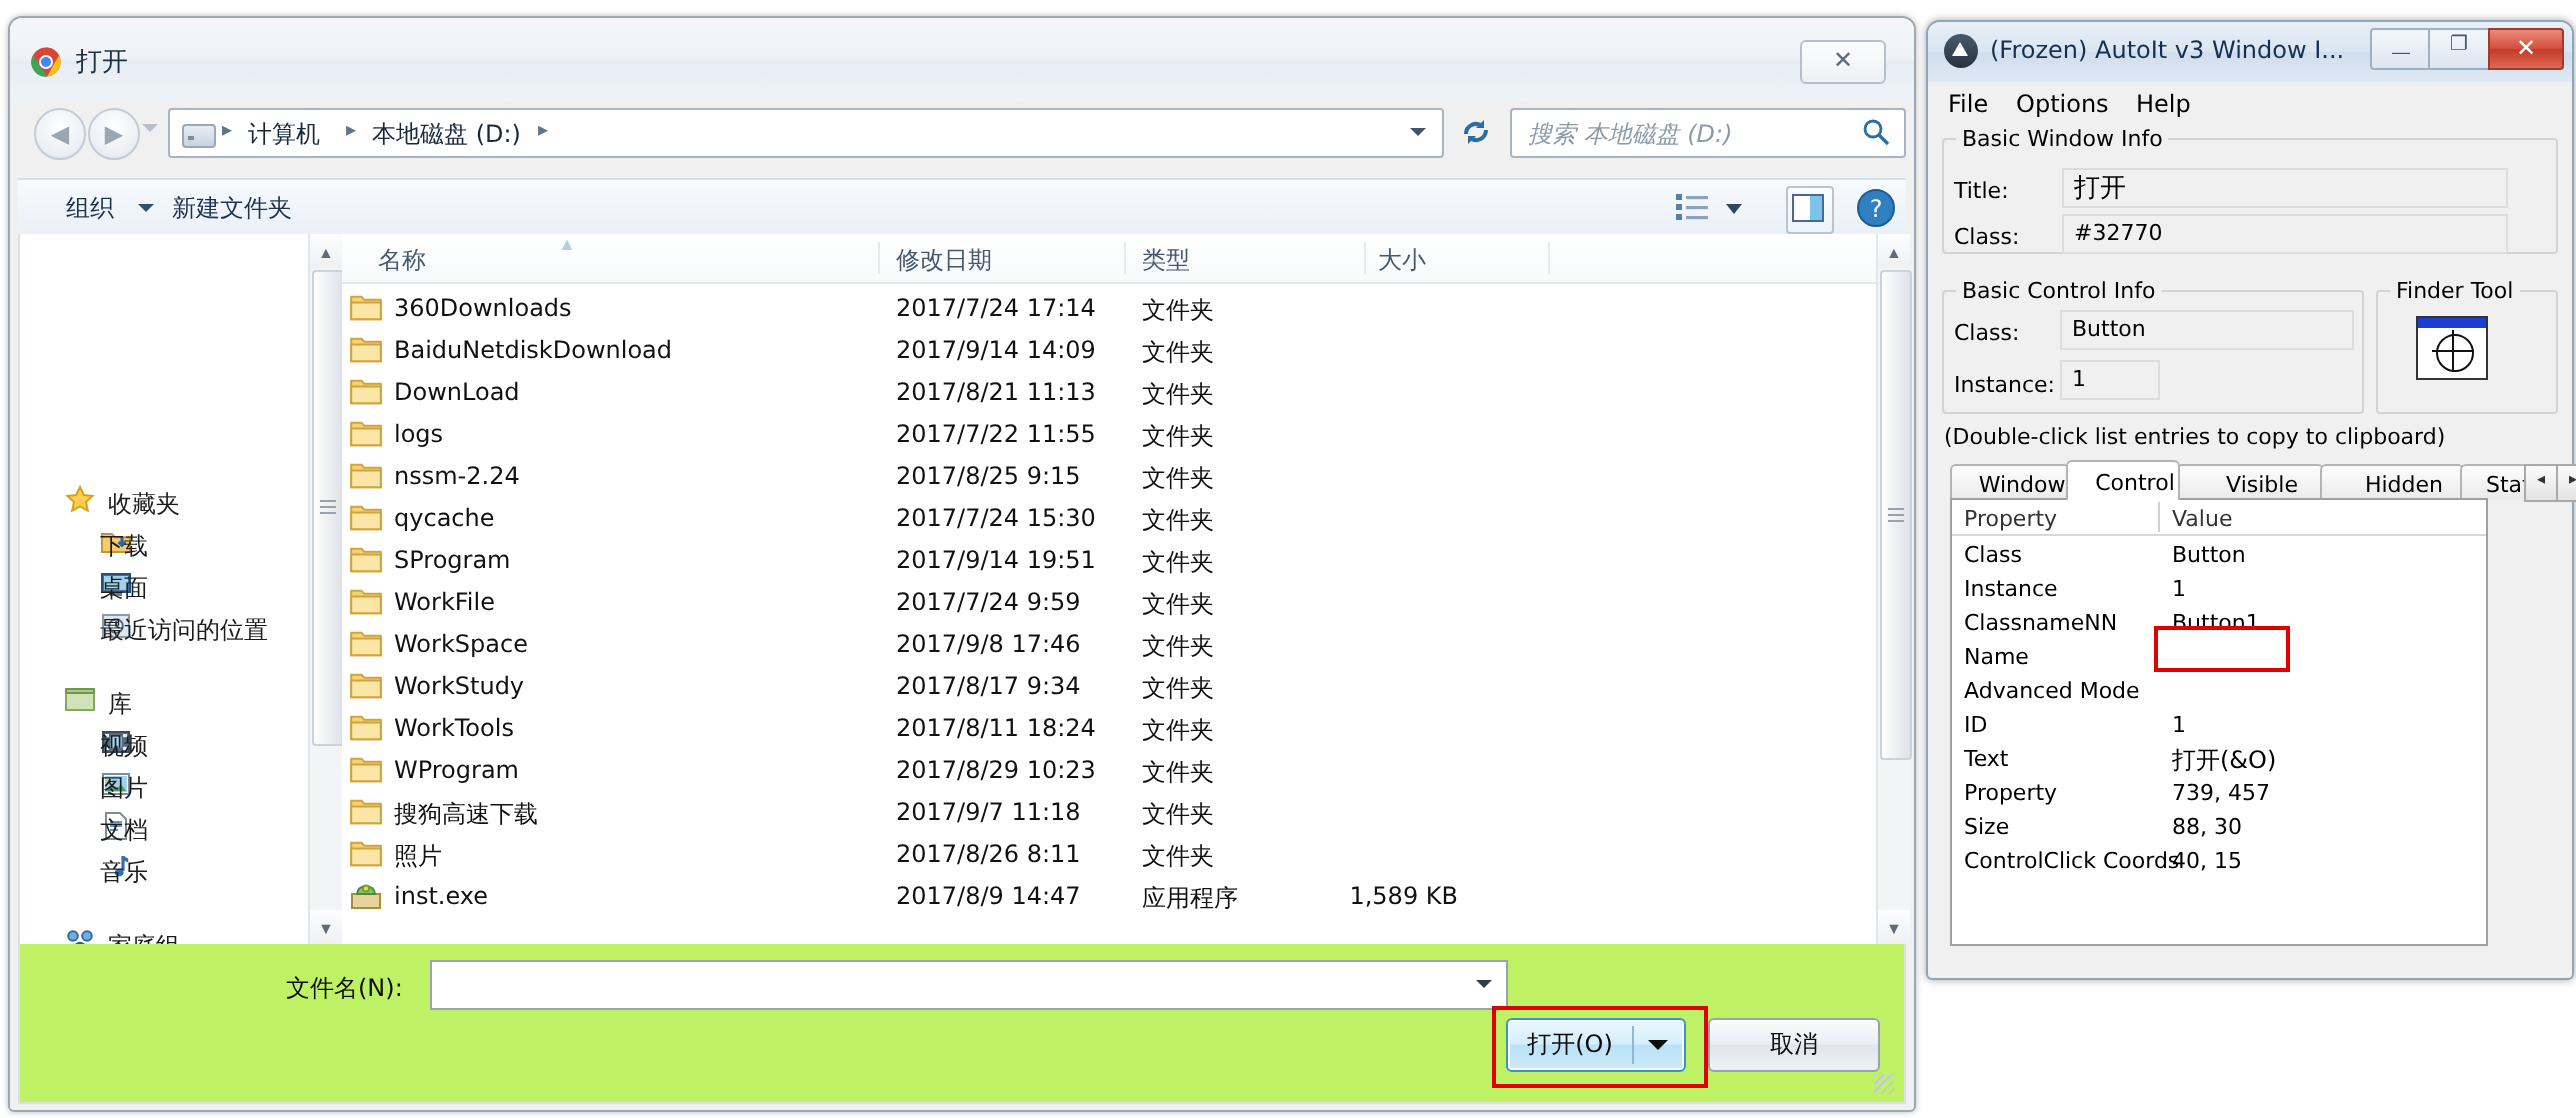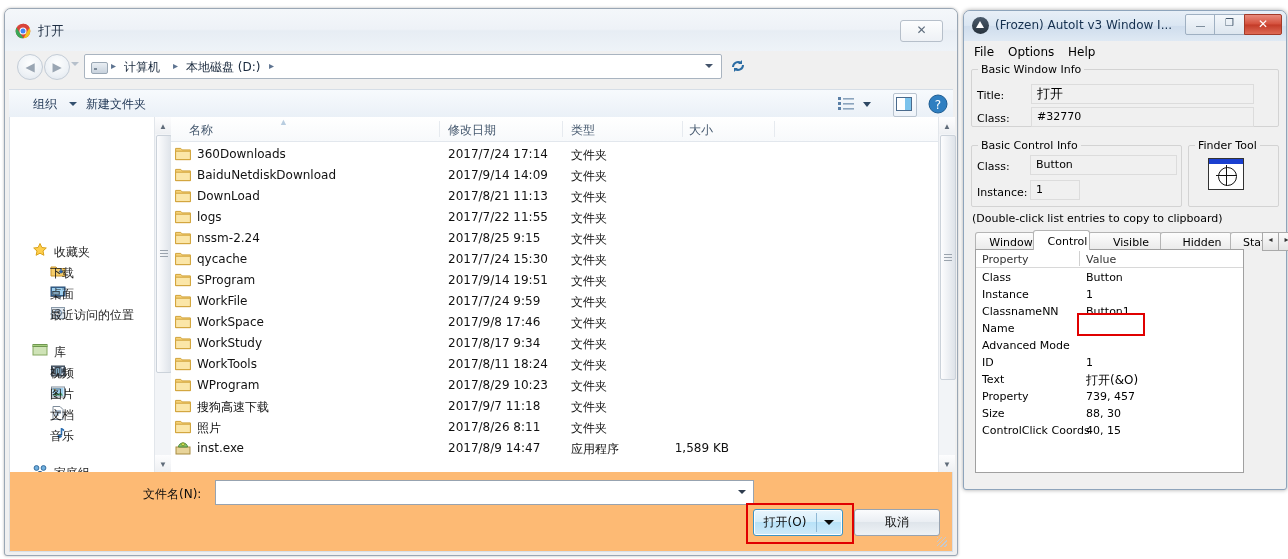--- a/index.html
+++ b/index.html
@@ -98,21 +98,21 @@
   .row{position:absolute;left:0;width:767px;height:21px;}
   .cell-name{position:absolute;left:26px;top:3px;font-size:12px;color:#111;
     font-family:"DejaVu Sans",sans-serif;white-space:nowrap;}
   .cell-date{position:absolute;left:277px;top:3px;font-size:12px;color:#111;font-family:"DejaVu Sans",sans-serif;}
   .cell-type{position:absolute;left:400px;top:3px;font-size:12px;color:#111;font-family:"DejaVu Sans",sans-serif;}
   .cell-size{position:absolute;left:498px;top:3px;width:60px;text-align:right;font-size:12px;color:#111;
     font-family:"DejaVu Sans",sans-serif;}
   .folderico{position:absolute;left:4px;top:3px;width:16px;height:14px;}
 
   
-  #fd-bottom{position:absolute;left:4px;top:463px;right:4px;height:79px;background:#fdba74;
+  #fd-bottom{position:absolute;left:4px;top:463px;right:4px;height:79px;background:#bef264;
     border:1px solid #d8dfe7;border-top:none;}
   #lbl-filename{position:absolute;left:133px;top:14px;font-size:12px;color:#0d0d0d;
     font-family:"DejaVu Sans",sans-serif;}
   #fname-input{position:absolute;left:205px;top:8px;width:537px;height:23px;background:#fff;
     border:1px solid #97a3b0;cursor:text;}
   #fname-caret{position:absolute;right:7px;top:9px;width:0;height:0;
     border-left:4px solid transparent;border-right:4px solid transparent;border-top:4px solid #2e3c4e;cursor:pointer;}
   #filter-combo{position:absolute;left:749px;top:8px;width:184px;height:23px;
     background:linear-gradient(to bottom,#fbfcfd,#e6ebf1);border:1px solid #97a3b0;cursor:pointer;}
   #filter-text{position:absolute;left:8px;top:4px;font-size:12px;color:#0d0d0d;font-family:"DejaVu Sans",sans-serif;}
@@ -244,20 +244,27 @@
       <div id="ab-caret"></div>
     </div>
 
     <svg id="refresh" viewBox="0 0 18 18">
       <path d="M4 10a5 5 0 0 1 8-4" stroke="#2b6ca3" stroke-width="2" fill="none"></path>
       <path d="M13 3l0 4-4 0z" fill="#2b6ca3"></path>
       <path d="M14 8a5 5 0 0 1-8 4" stroke="#2b6ca3" stroke-width="2" fill="none"></path>
       <path d="M5 15l0-4 4 0z" fill="#2b6ca3"></path>
     </svg>
 
+    <div id="searchbox">
+      <div id="search-ph">搜索 本地磁盘 (D:)</div>
+      <svg id="search-icon" width="14" height="14" viewBox="0 0 14 14">
+        <circle cx="5.5" cy="5.5" r="4" stroke="#2b6ca3" stroke-width="1.4" fill="none"></circle>
+        <line x1="8.5" y1="8.5" x2="13" y2="13" stroke="#2b6ca3" stroke-width="1.6"></line>
+      </svg>
+    </div>
   </div>
 
   <div id="fd-cmdbar">
     <div class="cmd-item" id="cmd-org">组织</div>
     <div id="cmd-org-caret"></div>
     <div class="cmd-item" id="cmd-new">新建文件夹</div>
     <svg id="view-btn" viewBox="0 0 24 22">
       <g fill="#5a7fa6">
           <rect x="3" y="4" width="3" height="3"></rect>
           <rect x="3" y="9" width="3" height="3"></rect>

